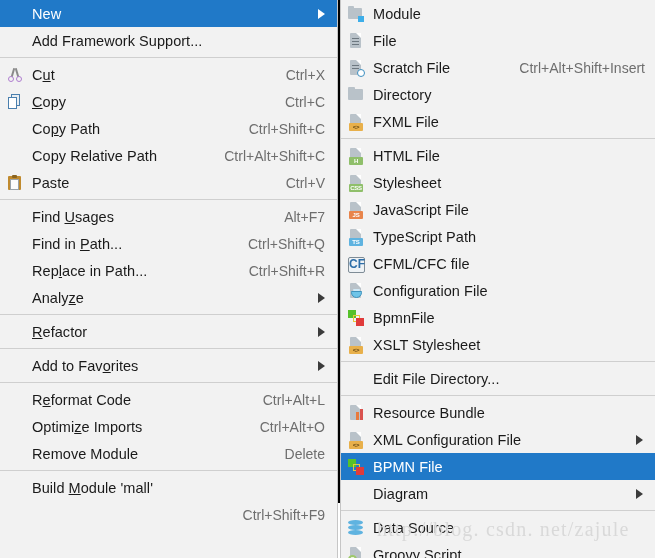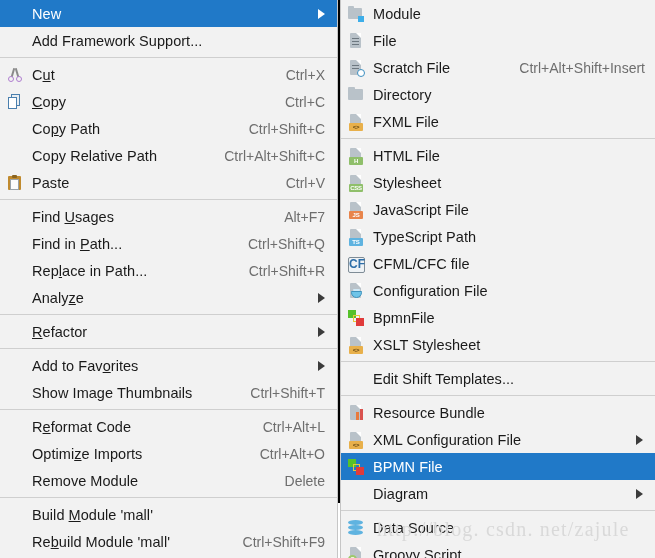--- a/index.html
+++ b/index.html
@@ -371,26 +371,20 @@
           <span class="spacer"></span>
           <span class="arrow"></span>
         </div>
         <div class="sep"></div>
         <div class="row">
           <span class="icon-cell"></span>
           <span class="label">Add to Fav<span class="u">o</span>rites</span>
           <span class="spacer"></span>
           <span class="arrow"></span>
         </div>
-        <div class="row">
-          <span class="icon-cell"></span>
-          <span class="label">Show Image Thumbnails</span>
-          <span class="spacer"></span>
-          <span class="shortcut">Ctrl+Shift+T</span>
-        </div>
         <div class="sep"></div>
         <div class="row">
           <span class="icon-cell"></span>
           <span class="label">R<span class="u">e</span>format Code</span>
           <span class="spacer"></span>
           <span class="shortcut">Ctrl+Alt+L</span>
         </div>
         <div class="row">
           <span class="icon-cell"></span>
           <span class="label">Optimi<span class="u">z</span>e Imports</span>
@@ -404,21 +398,20 @@
           <span class="shortcut">Delete</span>
         </div>
         <div class="sep"></div>
         <div class="row">
           <span class="icon-cell"></span>
           <span class="label">Build <span class="u">M</span>odule 'mall'</span>
           <span class="spacer"></span>
         </div>
         <div class="row">
           <span class="icon-cell"></span>
-          <span class="label">Re<span class="u">b</span>uild Module 'mall'</span>
           <span class="spacer"></span>
           <span class="shortcut">Ctrl+Shift+F9</span>
         </div>
         <div class="row">
           <span class="icon-cell"></span>
           <span class="spacer"></span>
         </div>
       </div>
   </div>
 
@@ -556,21 +549,21 @@
               <span class="sheet"></span>
               <span class="badge" style="background:#e8b04b;color:#5a3f10">&lt;&gt;</span>
             </span>
           </span>
           <span class="label">XSLT Stylesheet</span>
           <span class="spacer"></span>
         </div>
         <div class="sep"></div>
         <div class="row">
           <span class="icon-cell"></span>
-          <span class="label">Edit Shift Templates...</span>
+          <span class="label">Edit File Directory...</span>
           <span class="spacer"></span>
         </div>
         <div class="sep"></div>
         <div class="row">
           <span class="icon-cell">
             <span class="ico ico-bars">
               <span class="sheet"></span>
               <i></i>
               <i></i>
               <i></i>

